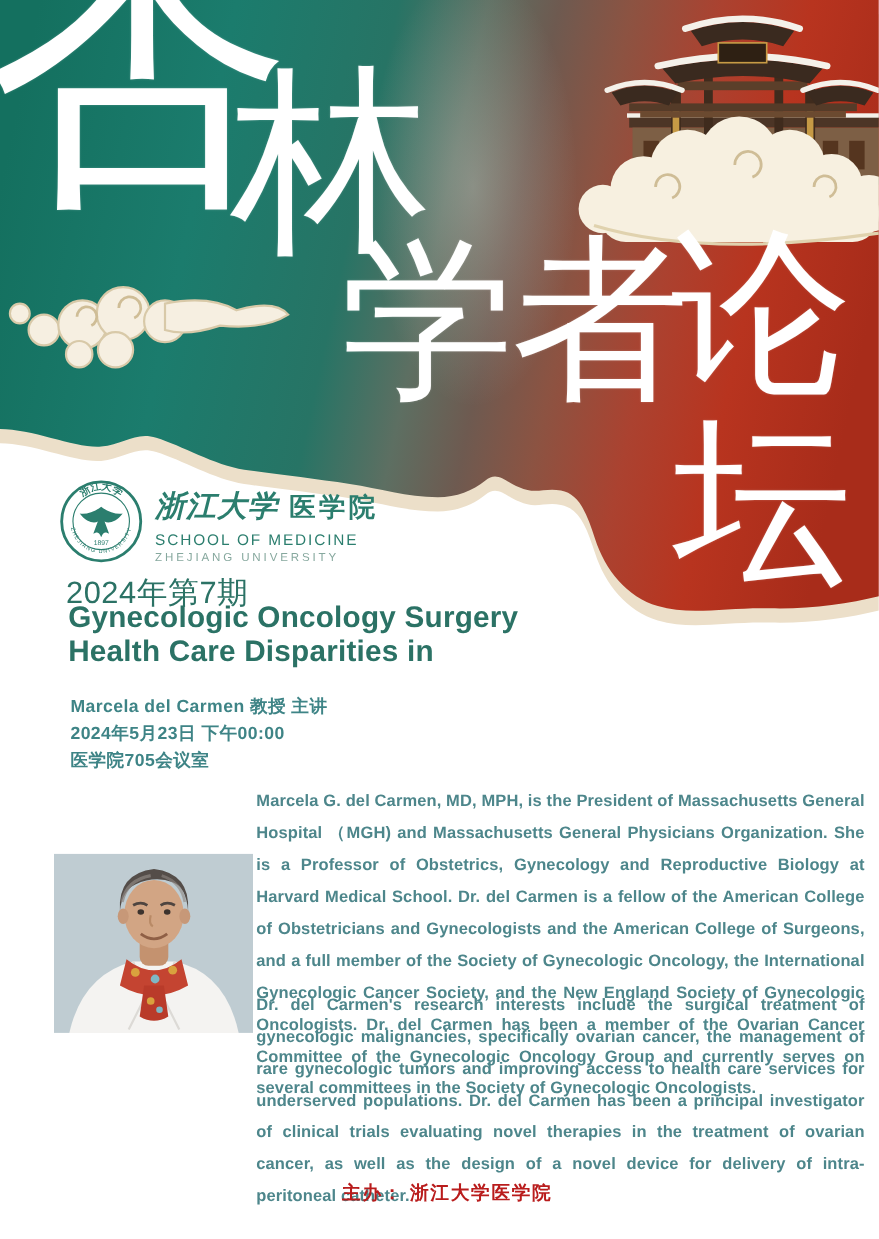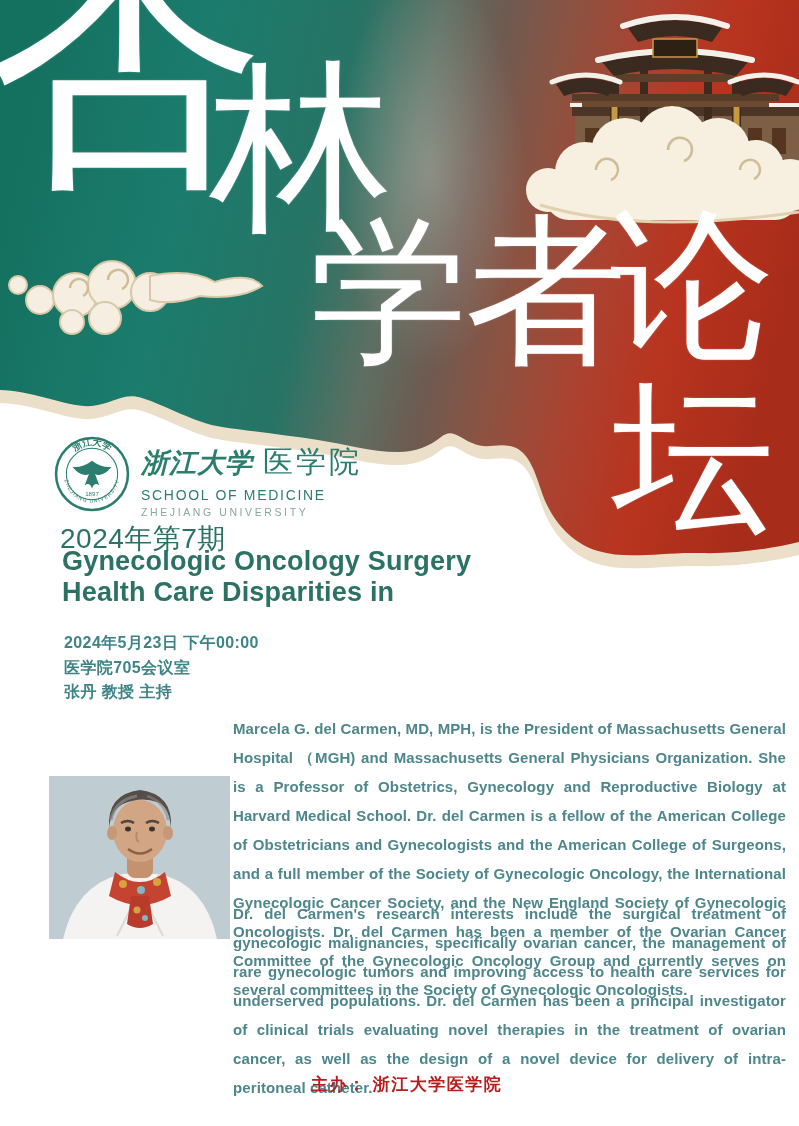--- a/index.html
+++ b/index.html
@@ -25,21 +25,21 @@
   .c-tan {left:612px;top:378px;font-size:162px;}
 
   
   .seal{position:absolute;left:54px;top:436px;width:76px;height:76px;}
   .logo-text{position:absolute;left:141px;top:442px;color:#2b7e6e;}
   .logo-cn{display:flex;align-items:baseline;gap:10px;}
   .logo-script{
     font-family:"Liberation Serif","DejaVu Serif",serif;
     font-style:italic;font-weight:bold;font-size:27px;letter-spacing:1px;
   }
-  .logo-unit{font-weight:normal;font-size:30px;letter-spacing:3px;}
+  .logo-unit{font-weight:bold;font-size:24px;letter-spacing:3px;}
   .logo-en1{font-size:14px;font-weight:normal;letter-spacing:1.7px;margin-top:4px;color:#2b7e6e;}
   .logo-en2{font-size:10.5px;letter-spacing:2.6px;margin-top:3px;color:#86a89e;}
 
   
   .issue{
     position:absolute;left:60px;top:520px;font-size:28px;font-weight:normal;
     color:#2b7265;letter-spacing:.5px;
   }
   .main-title{
     position:absolute;left:62px;top:546px;font-size:27px;line-height:31px;
@@ -216,23 +216,23 @@
     <div class="logo-en2">ZHEJIANG UNIVERSITY</div>
   </div>
 
   <div class="issue">2024年第7期</div>
   <div class="main-title">
     <div>Gynecologic Oncology Surgery</div>
     <div>Health Care Disparities in</div>
   </div>
 
   <div class="info">
+    <div>Marcela del Carmen 教授 主讲</div>
     <div>2024年5月23日 下午00:00</div>
     <div>医学院705会议室</div>
-    <div>张丹 教授 主持</div>
   </div>
 
   <div class="photo">
     <svg width="181" height="163" viewBox="0 0 181 163">
       <rect width="181" height="163" fill="#bfccd2"></rect>
 
       <path d="M14,163 Q26,110 72,98 L110,98 Q156,108 168,163 Z" fill="#f4f3f1"></path>
       <path d="M72,98 L84,128 L68,160" stroke="#dcdad6" stroke-width="2" fill="none"></path>
       <path d="M110,98 L98,128 L114,160" stroke="#dcdad6" stroke-width="2" fill="none"></path>
 

